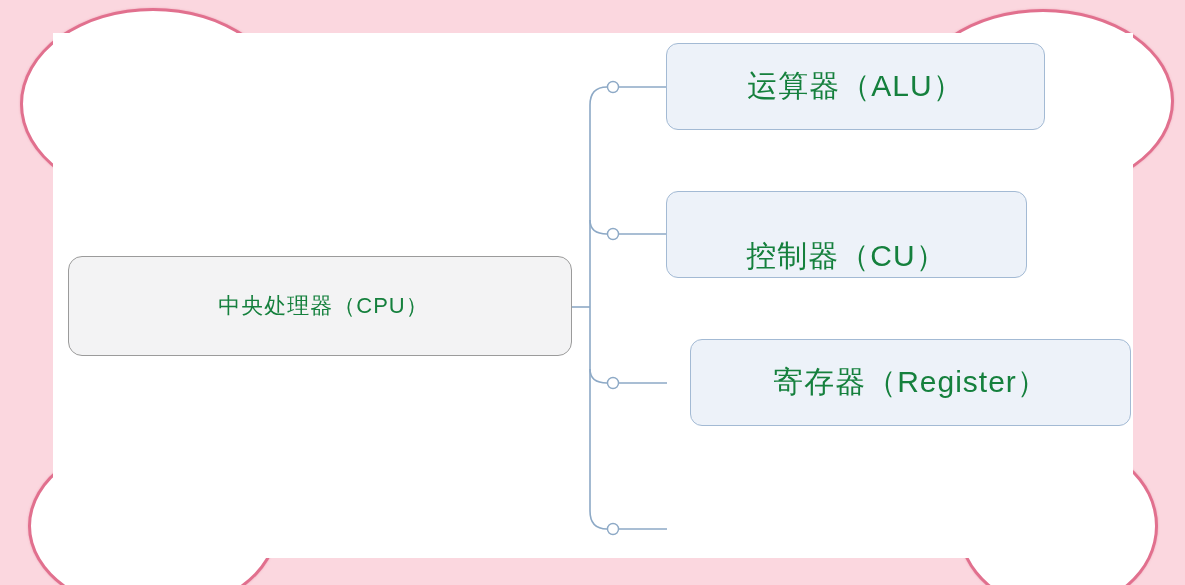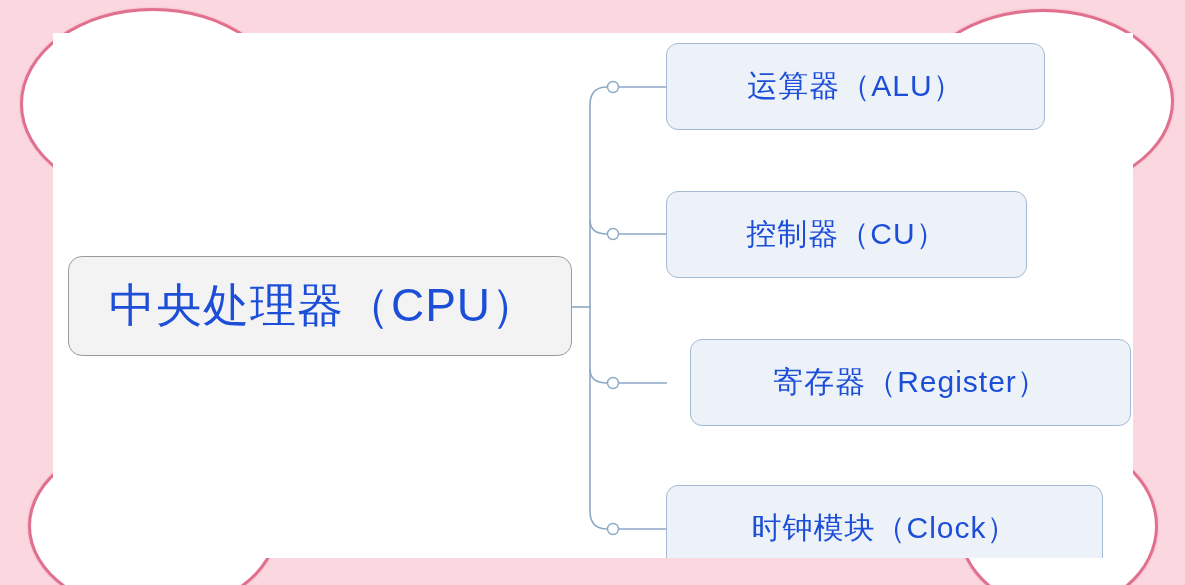--- a/index.html
+++ b/index.html
@@ -50,45 +50,45 @@
     stroke-width: 1.4;
     fill: #ffffff;
   }
 
   .node {
     position: absolute;
     display: flex;
     align-items: center;
     justify-content: center;
     box-sizing: border-box;
-    color: #1d4ed8;
+    color: #15803d;
     letter-spacing: 1px;
     white-space: nowrap;
     cursor: default;
   }
   .node-root {
     left: 15px;
     top: 223px;
     width: 504px;
     height: 100px;
     background: #f3f3f4;
     border: 1.5px solid #9b9b9b;
     border-radius: 14px;
-    font-size: 46px;
+    font-size: 22px;
     padding-left: 7px;
   }
   .node-child {
     background: #edf2f9;
     border: 1.4px solid #a3bad4;
     border-radius: 12px;
     height: 87px;
     font-size: 30px;
   }
   .child-0 { left: 613px; top: 10px;  width: 379px; }
-  .child-1 { left: 613px; top: 158px; width: 361px; }
+  .child-1 { left: 613px; top: 158px; width: 361px; align-items: flex-end; }
   .child-2 { left: 613px; top: 306px; width: 441px; margin-left: 24px; }
   .child-3 { left: 613px; top: 452px; width: 437px; }
 </style>
 </head>
 <body>
 
 <div class="page">
 
   <div class="deco deco-tl"></div>
   <div class="deco deco-tr"></div>
@@ -126,18 +126,15 @@
     </div>
 
     <div class="node node-child child-1">
       <span>控制器（CU）</span>
     </div>
 
     <div class="node node-child child-2">
       <span>寄存器（Register）</span>
     </div>
 
-    <div class="node node-child child-3">
-      <span>时钟模块（Clock）</span>
-    </div>
 
   </div>
 </div>
 
 </body></html>

